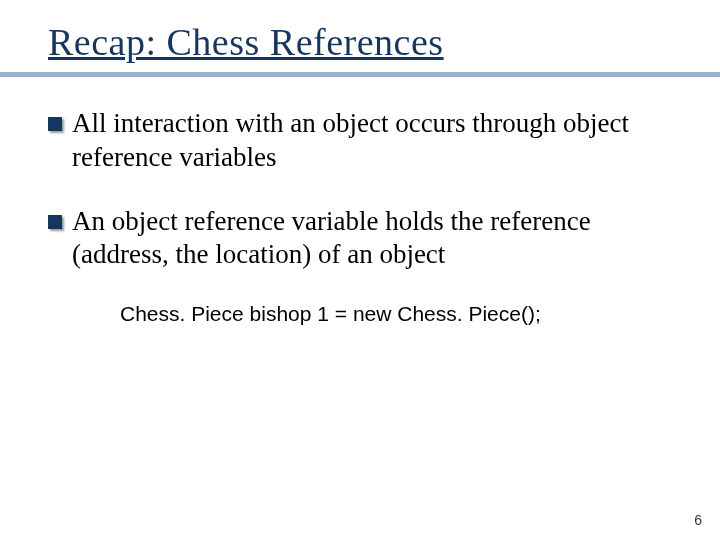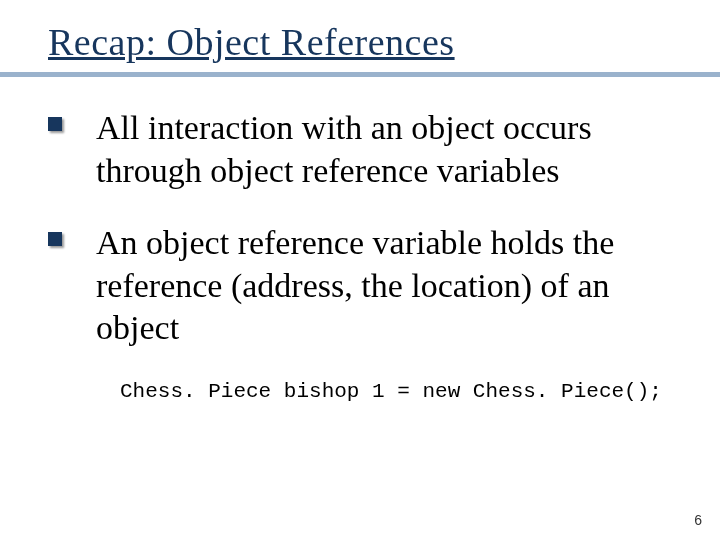--- a/index.html
+++ b/index.html
@@ -26,37 +26,36 @@
     margin-left: -48px;
     margin-right: -48px;
     height: 5px;
     background: #9ab2cc;
     margin-bottom: 30px;
   }
   .bullet {
     display: flex;
     align-items: flex-start;
     margin-bottom: 30px;
-    font-size: 34px;
+    font-size: 27px;
     line-height: 1.25;
     color: #000;
-    gap: 24px;
   }
   .bullet-marker {
     width: 14px;
     height: 14px;
     background: #17365d;
     box-shadow: 2px 2px 2px rgba(0,0,0,0.4);
     margin-right: 10px;
     margin-top: 10px;
     flex-shrink: 0;
   }
   .bullet-text { flex: 1; }
   .code {
-    font-family: Liberation Mono, monospace;
+    font-family: Liberation Sans, sans-serif;
     font-size: 21px;
     margin-left: 72px;
     margin-top: 18px;
     margin-bottom: 18px;
     color: #000;
   }
   .var-label {
     font-family: 'Courier New', monospace;
     font-size: 21px;
     margin-bottom: 4px;
@@ -111,21 +110,21 @@
     font-size: 14px;
     color: #333;
     font-family: Arial, sans-serif;
   }
   .diagram-block { margin-left: 110px; }
 </style>
 </head>
 <body>
 
 <div class="slide">
-  <h1 class="title">Recap: Object References</h1>
+  <h1 class="title">Recap: Chess References</h1>
   <div class="rule-wrap"></div>
 
   <div class="bullet">
     <div class="bullet-marker"></div>
     <div class="bullet-text">All interaction with an object occurs through object reference variables</div>
   </div>
 
   <div class="bullet">
     <div class="bullet-marker"></div>
     <div class="bullet-text">An object reference variable holds the reference (address, the location) of an object</div>

